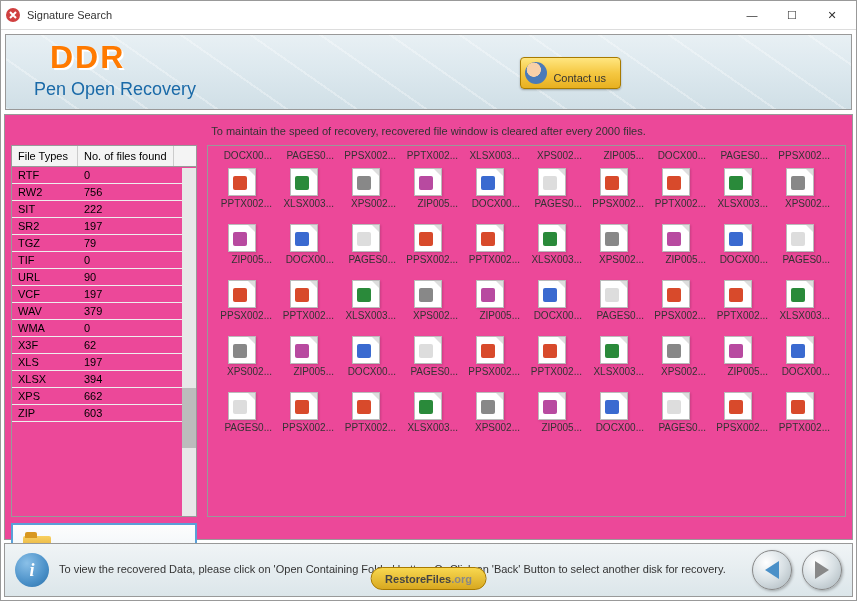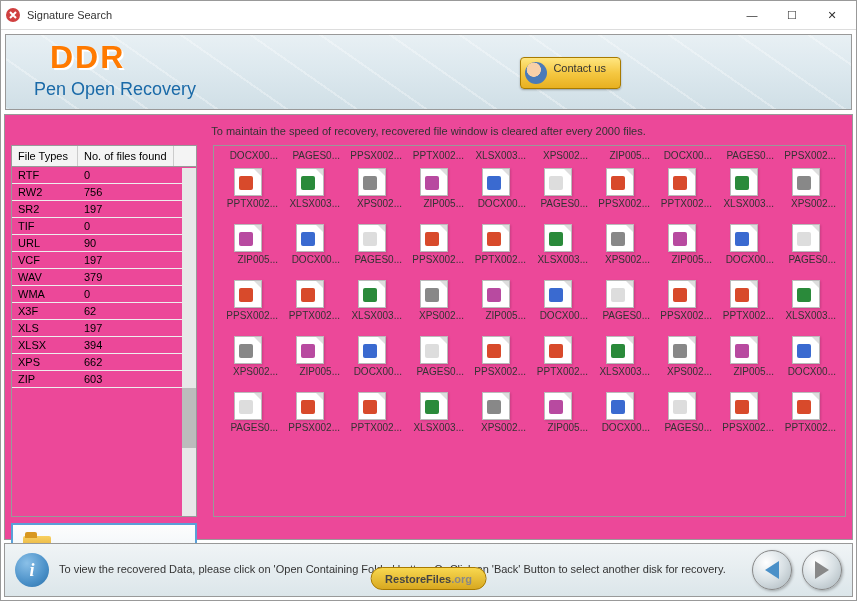--- a/index.html
+++ b/index.html
@@ -5,25 +5,25 @@
 *{box-sizing:border-box;margin:0;padding:0;font-family:"Segoe UI",Tahoma,sans-serif;font-size:11px}
 body{background:#fff;width:857px;height:601px;overflow:hidden;border:1px solid #999}
 .titlebar{height:26px;background:#fff;display:flex;align-items:center;padding:14px 4px;border-bottom:1px solid #ddd}
 .titlebar .icon{width:16px;height:16px;margin-right:6px}
 .titlebar .title{flex:1;color:#333}
 .titlebar .winbtn{width:40px;height:22px;display:flex;align-items:center;justify-content:center;color:#333}
 .header{height:76px;background:linear-gradient(180deg,#e8f0f4 0%,#dce8ee 50%,#d0dfe6 100%);border:1px solid #999;margin:4px;position:relative;overflow:hidden}
 .header::before{content:"";position:absolute;inset:0;background:repeating-linear-gradient(35deg,rgba(255,255,255,0.3) 0 2px,transparent 2px 40px)}
 .ddr{font-family:Impact,sans-serif;font-size:32px;color:#ff7a00;text-shadow:2px 2px 0 #fff;position:absolute;left:44px;top:4px;letter-spacing:2px;font-weight:bold}
 .subtitle{position:absolute;left:28px;top:44px;color:#1a6aa8;font-size:18px;font-weight:500}
-.contact-btn{position:absolute;right:230px;top:22px;background:linear-gradient(180deg,#ffe680 0%,#f5c842 50%,#e8b020 100%);border:1px solid #a87a00;border-radius:4px;padding:4px 14px 4px 4px;display:flex;align-items:flex-start;gap:6px;font-size:13px;color:#333;box-shadow:0 1px 2px rgba(0,0,0,0.3)}
+.contact-btn{position:absolute;right:230px;top:22px;background:linear-gradient(180deg,#ffe680 0%,#f5c842 50%,#e8b020 100%);border:1px solid #a87a00;border-radius:4px;padding:4px 14px 4px 4px;display:flex;align-items:flex-end;gap:6px;font-size:13px;color:#333;box-shadow:0 1px 2px rgba(0,0,0,0.3)}
 .contact-btn .av{width:22px;height:22px;background:radial-gradient(circle at 40% 35%,#f8d0a8 35%,#4a7ab8 38%);border-radius:50%}
 .content{margin:3px;border:1px solid #999;height:426px;padding:6px;background:#ec4899}
 .notice{text-align:center;color:#333;padding:4px;font-size:11px}
-.panels{display:flex;gap:16px;height:372px;margin-top:4px}
+.panels{display:flex;gap:10px;height:372px;margin-top:4px}
 .left-panel{width:186px;border:1px solid #999;display:flex;flex-direction:column;position:relative}
 .ft-head{display:flex;border-bottom:1px solid #999;background:#f4f4f4}
 .ft-head div{padding:4px 6px;border-right:1px solid #ccc}
 .ft-head div:first-child{width:66px}
 .ft-rows{overflow-y:auto;flex:1}
 .ft-row{display:flex;border-bottom:1px solid #eee}
 .ft-row div{padding:2px 6px}
 .ft-row div:first-child{width:66px}
 .scrollbar{position:absolute;right:0;top:22px;bottom:0;width:14px;background:#e8e8e8}
 .scrollthumb{position:absolute;right:0;width:14px;background:#bcbcbc;top:220px;height:60px}
@@ -85,22 +85,30 @@
       <div class="ft-rows" id="ft-rows">
           <div class="ft-row">
             <div>RTF</div>
             <div>0</div>
           </div>
           <div class="ft-row">
             <div>RW2</div>
             <div>756</div>
           </div>
           <div class="ft-row">
+            <div>SIT</div>
+            <div>222</div>
+          </div>
+          <div class="ft-row">
             <div>SR2</div>
             <div>197</div>
+          </div>
+          <div class="ft-row">
+            <div>TGZ</div>
+            <div>79</div>
           </div>
           <div class="ft-row">
             <div>TIF</div>
             <div>0</div>
           </div>
           <div class="ft-row">
             <div>URL</div>
             <div>90</div>
           </div>
           <div class="ft-row">

